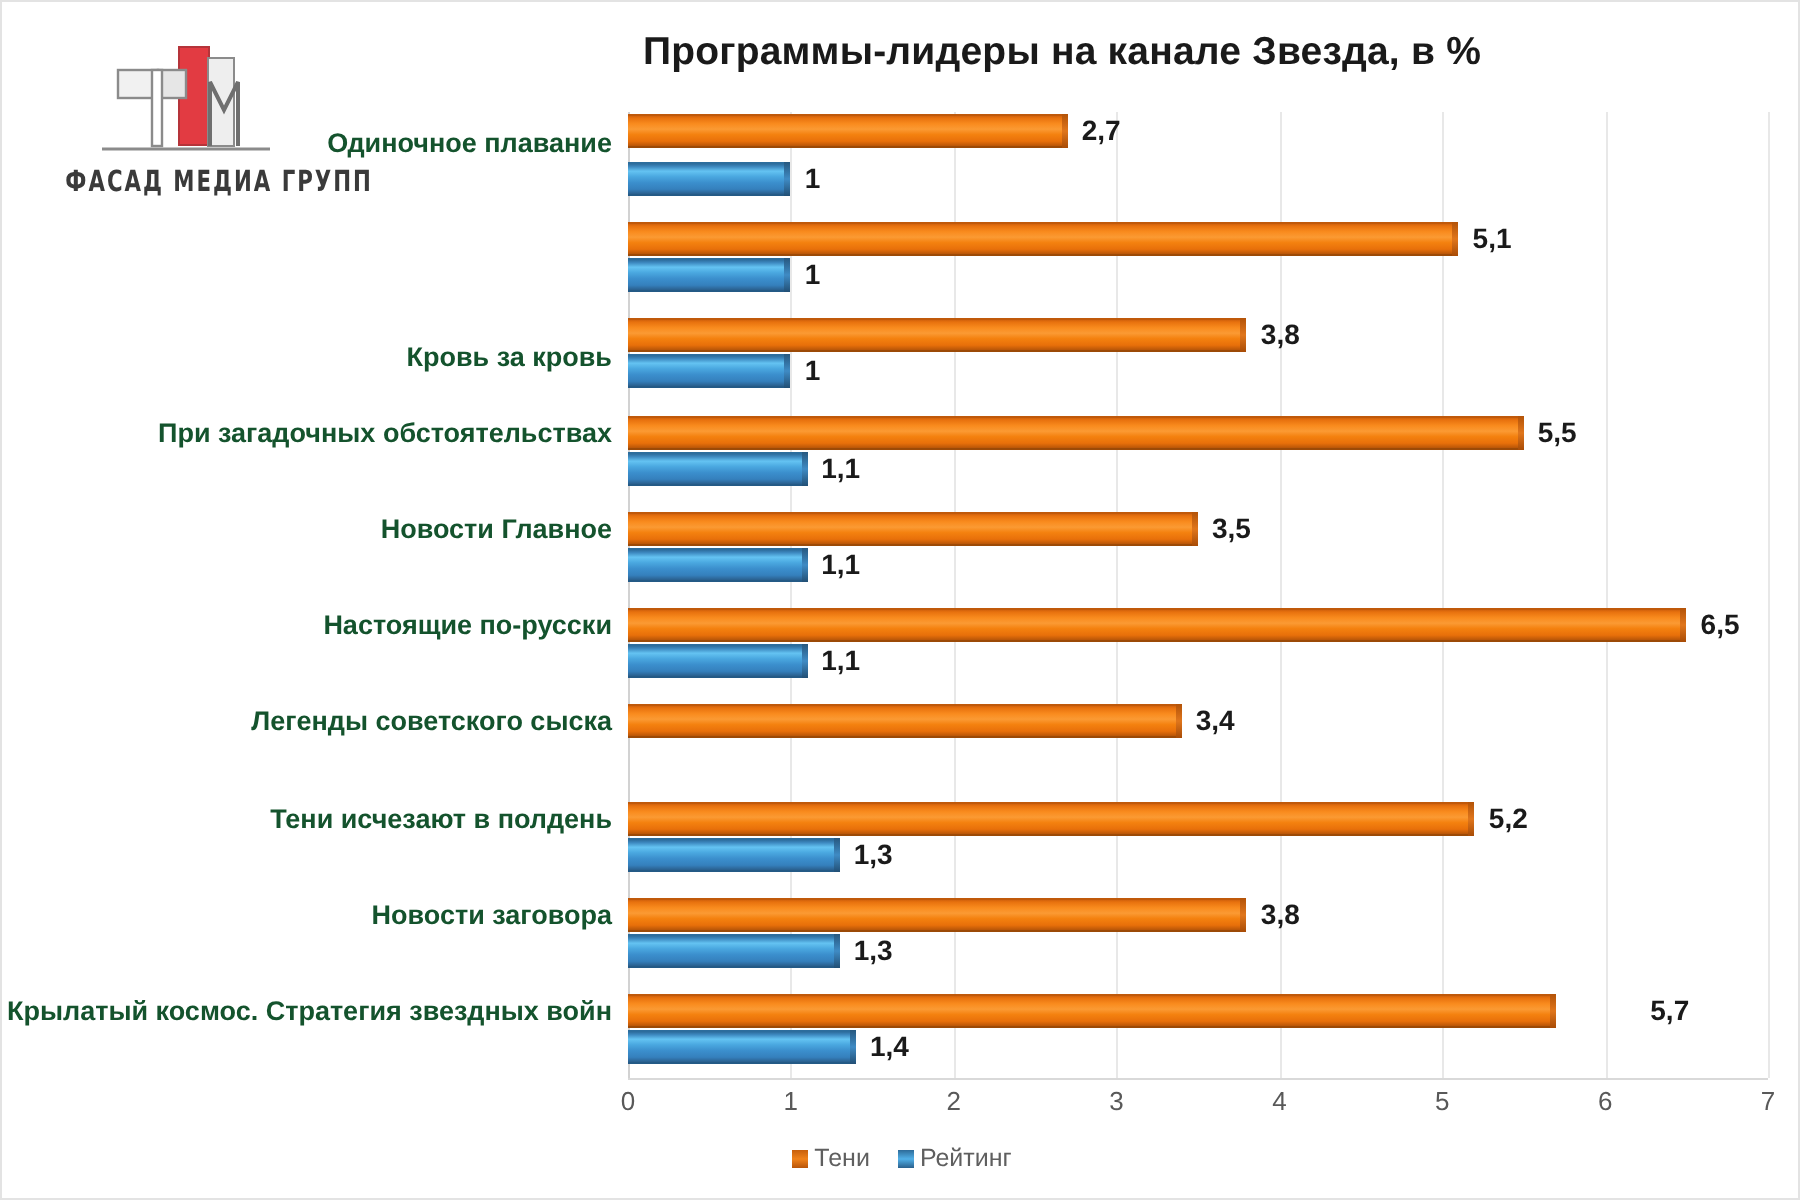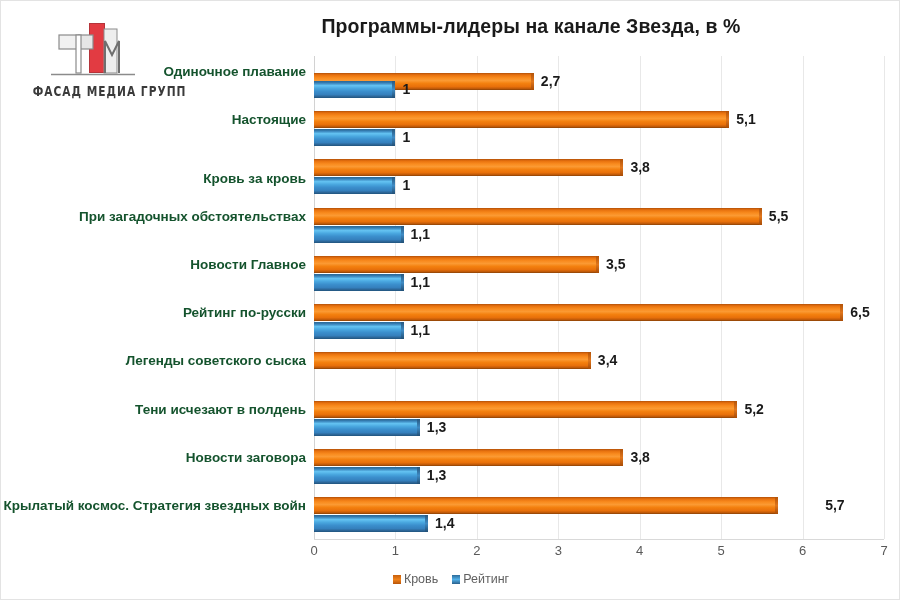--- a/index.html
+++ b/index.html
@@ -255,43 +255,42 @@
         <line x1="6" y1="57.5" x2="90" y2="57.5" stroke="#8b8b8b" stroke-width="1.6"></line>
       </svg>
     </div>
     <div id="logo-text">ФАСАД МЕДИА ГРУПП</div>
   </div>
 
   <div id="chart-title">Программы-лидеры на канале Звезда, в %</div>
 
   <div id="cat-labels">
       <div class="cat-label" style="top: 7.65px;">Одиночное плавание</div>
-      <div class="cat-label" style="top: 55.95px;">Настоящие</div>
       <div class="cat-label" style="top: 115px;">Кровь за кровь</div>
       <div class="cat-label" style="top: 152.55px;">При загадочных обстоятельствах</div>
       <div class="cat-label" style="top: 200.85px;">Новости Главное</div>
-      <div class="cat-label" style="top: 249.15px;">Рейтинг по-русски</div>
+      <div class="cat-label" style="top: 249.15px;">Настоящие по-русски</div>
       <div class="cat-label" style="top: 297.45px;">Легенды советского сыска</div>
       <div class="cat-label" style="top: 345.75px;">Тени исчезают в полдень</div>
       <div class="cat-label" style="top: 394.05px;">Новости заговора</div>
       <div class="cat-label" style="top: 442.35px;">Крылатый космос. Стратегия звездных войн</div>
     </div>
 
   <div id="plot">
     <div id="axis-line"></div>
     <div id="axis-baseline"></div>
   <div class="gridline" style="left: 81.4286px;"></div>
       <div class="gridline" style="left: 162.857px;"></div>
       <div class="gridline" style="left: 244.286px;"></div>
       <div class="gridline" style="left: 325.714px;"></div>
       <div class="gridline" style="left: 407.143px;"></div>
       <div class="gridline" style="left: 488.571px;"></div>
       <div class="gridline" style="left: 570px;"></div>
       <div class="group" style="top: 0px; height: 48.3px;">
-        <div class="bar-wrap" style="top: 17px; width: 570px;">
+        <div class="bar-wrap" style="top: 1px; width: 570px;">
           <div class="bar orange" style="width: 219.857px;"></div>
           <div class="bar-cap orange" style="left: 216.857px;"></div>
           <div class="bar-label" style="left: 226.857px;">2,7</div>
         </div>
         <div class="bar-wrap" style="top: 24.65px; width: 570px;">
           <div class="bar blue" style="width: 81.4286px;"></div>
           <div class="bar-cap blue" style="left: 78.4286px;"></div>
           <div class="bar-label" style="left: 88.4286px;">1</div>
         </div>
       </div>
@@ -404,15 +403,15 @@
       <div class="xtick" style="left: 0px;">0</div>
       <div class="xtick" style="left: 81.4286px;">1</div>
       <div class="xtick" style="left: 162.857px;">2</div>
       <div class="xtick" style="left: 244.286px;">3</div>
       <div class="xtick" style="left: 325.714px;">4</div>
       <div class="xtick" style="left: 407.143px;">5</div>
       <div class="xtick" style="left: 488.571px;">6</div>
       <div class="xtick" style="left: 570px;">7</div>
     </div>
 
-  <div id="legend"><span class="legend-item"><span class="legend-swatch orange"></span><span class="legend-text">Кровь</span></span><span class="legend-item"><span class="legend-swatch blue"></span><span class="legend-text">Рейтинг</span></span></div>
+  <div id="legend"><span class="legend-item"><span class="legend-swatch orange"></span><span class="legend-text">Тени</span></span><span class="legend-item"><span class="legend-swatch blue"></span><span class="legend-text">Рейтинг</span></span></div>
 
 </div>
 
 </body></html>

